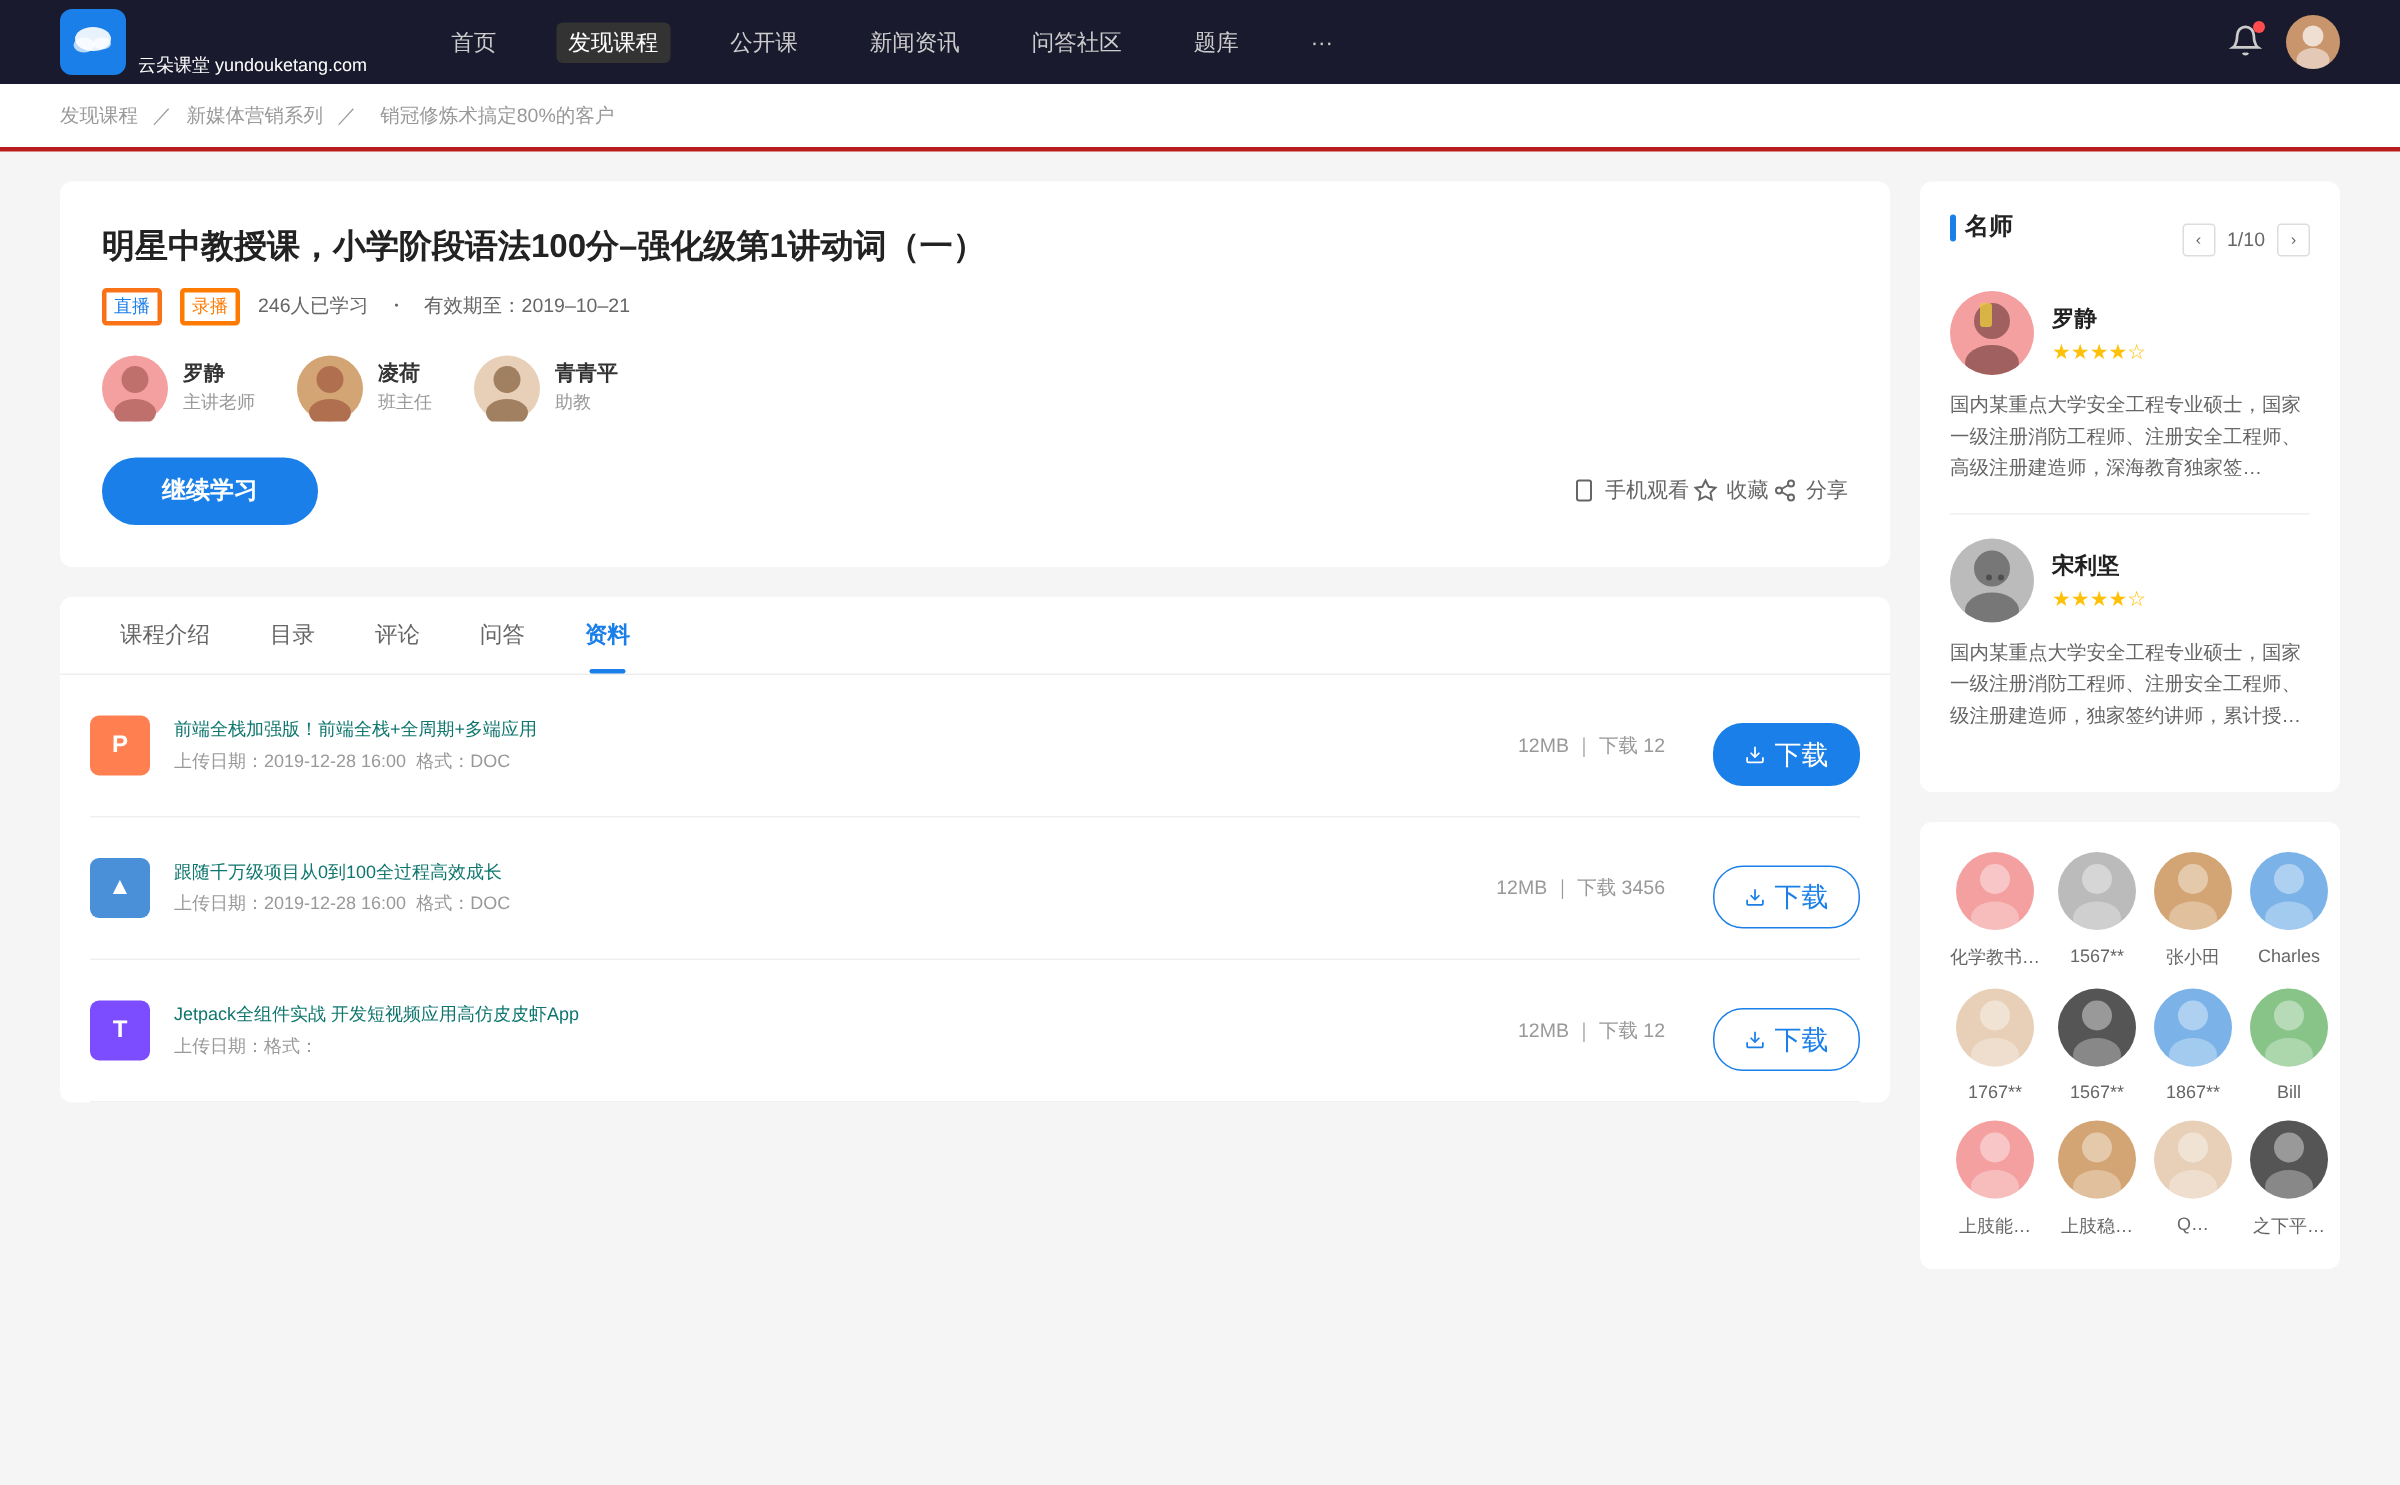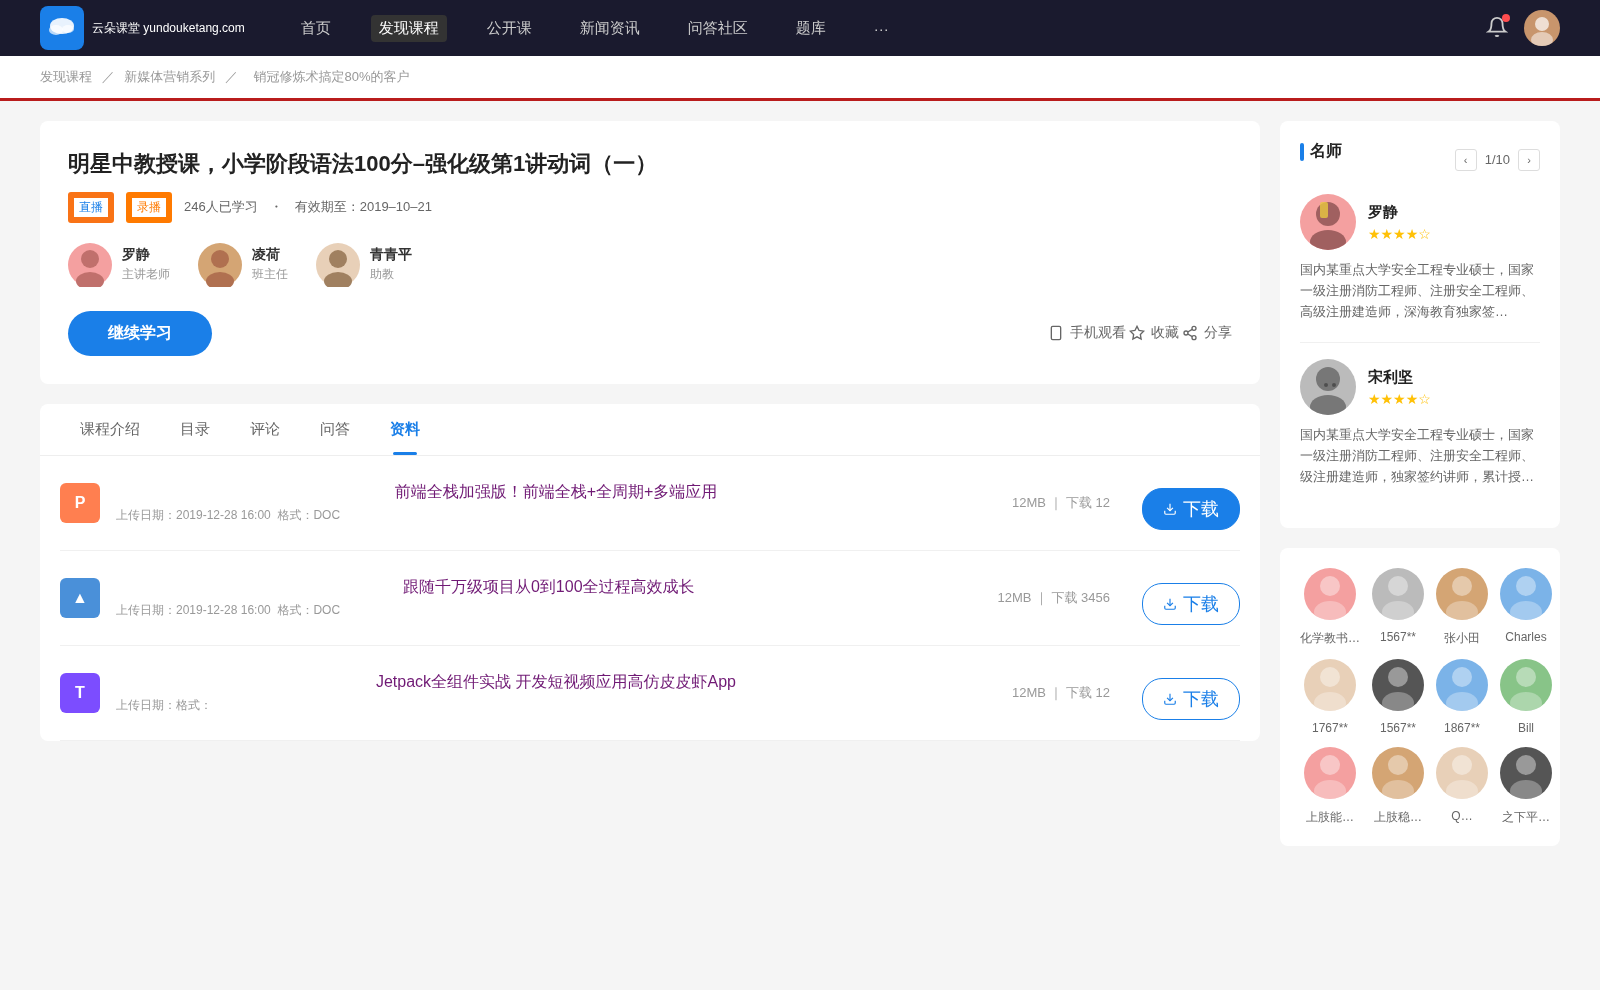--- a/index.html
+++ b/index.html
@@ -1,20 +1,20 @@
 <!DOCTYPE html>
 <html><head>
   <meta charset="utf-8">
   <style>
     * { box-sizing: border-box; margin: 0; padding: 0; }
     body { font-family: -apple-system, BlinkMacSystemFont, "PingFang SC", "Microsoft YaHei", sans-serif; background: #f5f5f5; font-size: 14px; color: #333; }
 
     
     .navbar { background: #1a1a2e; height: 56px; display: flex; align-items: center; padding: 0 40px; gap: 32px; }
-    .logo { display: flex; align-items: center; gap: 8px; margin-right: 16px; }
+    .logo { display: flex; align-items: flex-end; gap: 8px; margin-right: 16px; }
     .logo-icon { width: 44px; height: 44px; background: #1a7fe8; border-radius: 8px; display: flex; align-items: center; justify-content: center; }
     .logo-icon svg { width: 32px; height: 32px; }
     .logo-text { color: #fff; font-size: 12px; line-height: 1.2; }
     .nav-item { color: #ccc; font-size: 15px; cursor: pointer; padding: 4px 8px; }
     .nav-item.active { color: #fff; background: #333; border-radius: 4px; }
     .nav-spacer { flex: 1; }
     .nav-right { display: flex; align-items: center; gap: 16px; }
     .nav-bell { position: relative; cursor: pointer; }
     .nav-bell-dot { position: absolute; top: -2px; right: -2px; width: 8px; height: 8px; background: #ff4d4f; border-radius: 50%; }
     .nav-avatar { width: 36px; height: 36px; border-radius: 50%; background: #c8956c; overflow: hidden; cursor: pointer; }
@@ -26,21 +26,21 @@
 
     
     .main-layout { display: flex; gap: 20px; padding: 20px 40px; max-width: 1600px; }
     .main-content { flex: 1; min-width: 0; }
     .sidebar { width: 280px; flex-shrink: 0; }
 
     
     .course-card { background: #fff; border-radius: 8px; padding: 28px; margin-bottom: 20px; }
     .course-title { font-size: 22px; font-weight: 700; color: #222; margin-bottom: 12px; line-height: 1.4; }
     .course-meta { display: flex; align-items: center; gap: 12px; margin-bottom: 20px; font-size: 13px; color: #666; }
-    .badge { border: 6px solid #f97316; color: #1a7fe8; border-radius: 3px; padding: 1px 5px; font-size: 12px; }
+    .badge { border: 3px solid #f97316; color: #1a7fe8; border-radius: 3px; padding: 1px 5px; font-size: 12px; }
     .badge-orange { border-color: #ff7a00; color: #ff7a00; }
     .teachers { display: flex; gap: 28px; margin-bottom: 24px; }
     .teacher-item { display: flex; align-items: center; gap: 10px; }
     .teacher-avatar-placeholder { width: 44px; height: 44px; border-radius: 50%; background: #e8c4a0; display: flex; align-items: center; justify-content: center; font-size: 18px; }
     .teacher-info .name { font-size: 14px; font-weight: 600; color: #333; }
     .teacher-info .role { font-size: 12px; color: #999; margin-top: 2px; }
     .progress-section { margin-bottom: 24px; }
     .progress-label { color: #1a7fe8; font-size: 16px; font-weight: 700; margin-bottom: 4px; }
     .progress-sub { color: #999; font-size: 13px; margin-left: 8px; }
     .progress-bar-bg { width: 200px; height: 6px; background: #e8e8e8; border-radius: 3px; margin-top: 6px; }
@@ -58,21 +58,21 @@
     .tab-item.active::after { content: ''; position: absolute; bottom: 0; left: 50%; transform: translateX(-50%); width: 24px; height: 3px; background: #1a7fe8; border-radius: 2px; }
 
     
     .file-list { padding: 0 20px; }
     .file-item { display: flex; align-items: center; gap: 16px; padding: 20px 0; border-bottom: 1px solid #f0f0f0; }
     .file-icon { width: 40px; height: 40px; border-radius: 6px; display: flex; align-items: center; justify-content: center; font-size: 16px; font-weight: 700; color: #fff; flex-shrink: 0; }
     .file-icon-p { background: #ff7f50; }
     .file-icon-u { background: #4a90d9; }
     .file-icon-t { background: #7c4dff; }
     .file-info { flex: 1; min-width: 0; }
-    .file-name { font-size: 16px; color: #701a75; margin-bottom: 4px; text-align: center; }
+    .file-name { font-size: 12px; color: #0f766e; margin-bottom: 4px; }
     .file-meta { font-size: 12px; color: #999; }
     .file-stats { color: #999; font-size: 13px; white-space: nowrap; margin-right: 16px; }
     .btn-download { border: 1px solid #1a7fe8; color: #1a7fe8; background: #fff; border-radius: 20px; padding: 8px 20px; font-size: 18px; cursor: pointer; display: flex; align-items: center; gap: 6px; white-space: nowrap; margin-top: 12px; }
     .btn-download.filled { background: #1a7fe8; color: #fff; }
 
     
     .sidebar-card { background: #fff; border-radius: 8px; padding: 20px; margin-bottom: 20px; }
     .sidebar-section-title { font-size: 16px; font-weight: 700; color: #222; margin-bottom: 16px; display: flex; align-items: center; gap: 6px; }
     .sidebar-section-title::before { content: ''; width: 4px; height: 18px; background: #1a7fe8; border-radius: 2px; display: inline-block; }
     .section-header { display: flex; justify-content: space-between; align-items: center; margin-bottom: 16px; }

